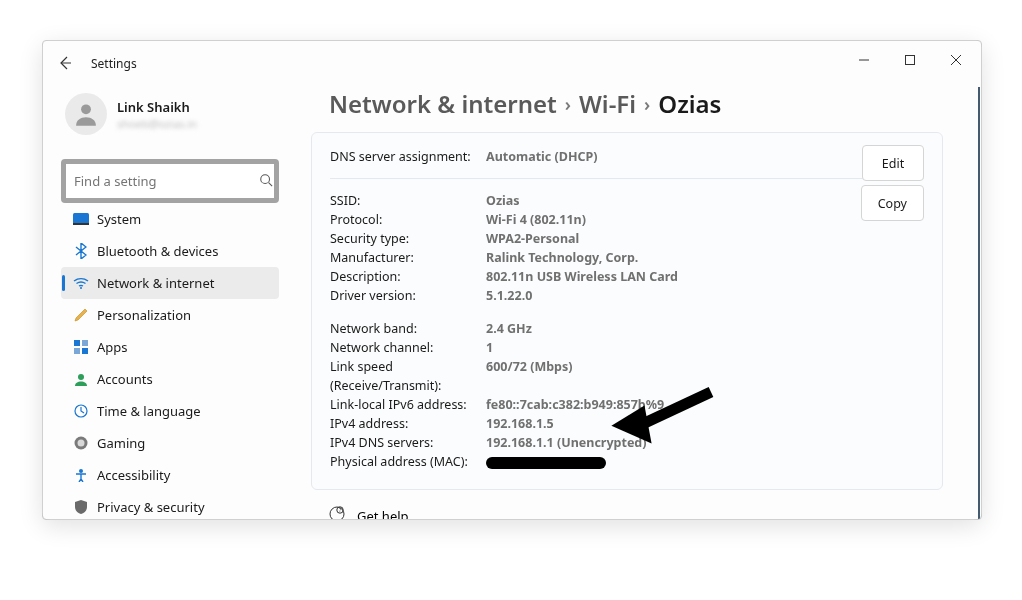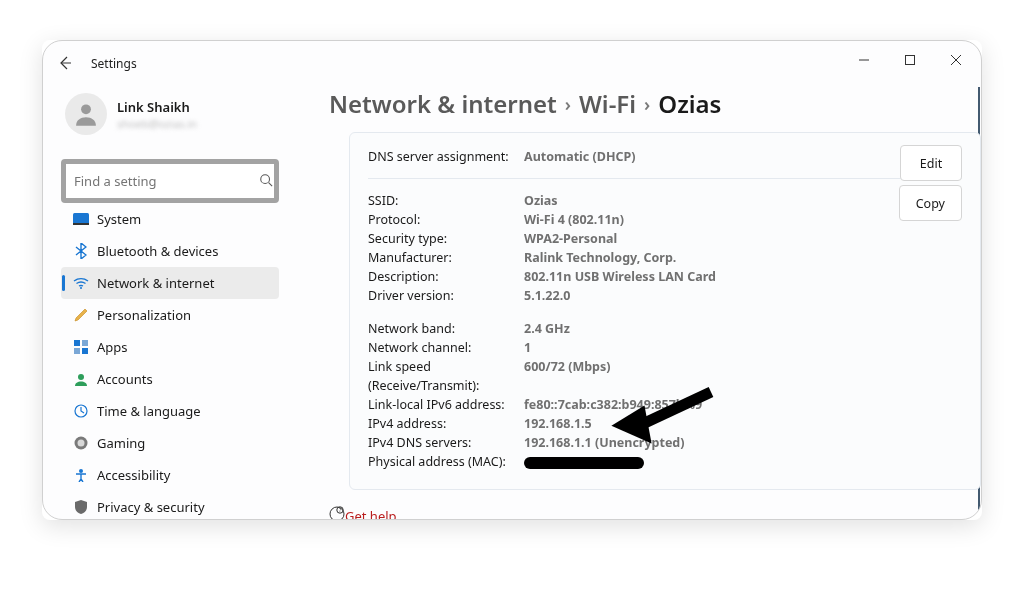--- a/index.html
+++ b/index.html
@@ -1,19 +1,19 @@
 <!DOCTYPE html>
 <html><head>
 <meta charset="utf-8">
 <style>
   * { box-sizing: border-box; margin: 0; padding: 0; font-family: "Segoe UI", "Segoe UI Variable", system-ui, sans-serif; }
   html, body { width: 1022px; height: 600px; background: #fff; }
   .window {
     position: absolute; left: 42px; top: 40px; width: 940px; height: 480px;
-    border: 1px solid #d0d0d0; border-radius: 20px; background: #fdfdfe;
+    border: 1px solid #d0d0d0; border-radius: 4px; background: #fdfdfe;
     overflow: hidden;
   }
   .shadow {
     position: absolute; left: 42px; top: 40px; width: 940px; height: 480px;
     border-radius: 8px; pointer-events: none;
     box-shadow: 0 6px 24px rgba(0,0,0,0.12);
   }
   .titlebar-controls {
     position: absolute; right: 2px; top: 4px; display: flex; gap: 0;
   }
@@ -54,42 +54,42 @@
     position:absolute; left:250px; right:1px; top:46px; bottom:0;
     border-right:2px solid #435a70;
   }
   .breadcrumb {
     display:flex; align-items:center; gap:8px; font-size:24px; color:#5a5a5a;
     margin:0 0 12px 36px; font-weight:600;
   }
   .breadcrumb .current { color:#1a1a1a; }
   .breadcrumb .chev { font-size:18px; color:#7a7a7a; }
   .panel {
-    margin-left:56px; border:1px solid #e4e9ef; border-radius:6px; padding:14px 18px 18px;
+    margin-left:18px; border:1px solid #e4e9ef; border-radius:6px; padding:14px 18px 18px;
     background:#fbfcfd; position:relative; width:632px;
   }
   .row { display:flex; align-items:flex-start; font-size:12.5px; line-height:19px;}
   .row .label { width:156px; color:#1a1a1a; }
   .row .value { color:#707070;font-weight:bold; }
   .btn {
     font-size:12.5px; height:36px; padding:0 16px; border:1px solid #d5d5d5;
     border-radius:4px; background:#ffffff; display:flex; align-items:center; justify-content:center;
     color:#1a1a1a; min-width:62px;
   }
   .btn.edit { position:absolute; right:18px; top:12px; }
   .btn.copy { position:absolute; right:18px; top:52px; }
   .panel hr { border:0; border-top:1px solid #e4e9ef; margin:12px 0; }
   .masked {
     display:inline-block; width:120px; height:12px; background:#000; border-radius:6px; vertical-align:middle;
   }
   .annotated-arrow {
     position:absolute; left:576px; top:380px; pointer-events:none;
   }
   .help-row {
-    display:flex; align-items:center; font-size:13px; margin:16px 0 0 36px; color:#b91c1c;
+    display:flex; align-items:center; gap:12px; font-size:13px; margin:16px 0 0 36px; color:#000000;
   }
 </style>
 </head>
 <body>
 
 <div class="window">
 
   <div class="titlebar-left">
     <span class="back-arrow">
       <svg width="16" height="16" viewBox="0 0 16 16">

